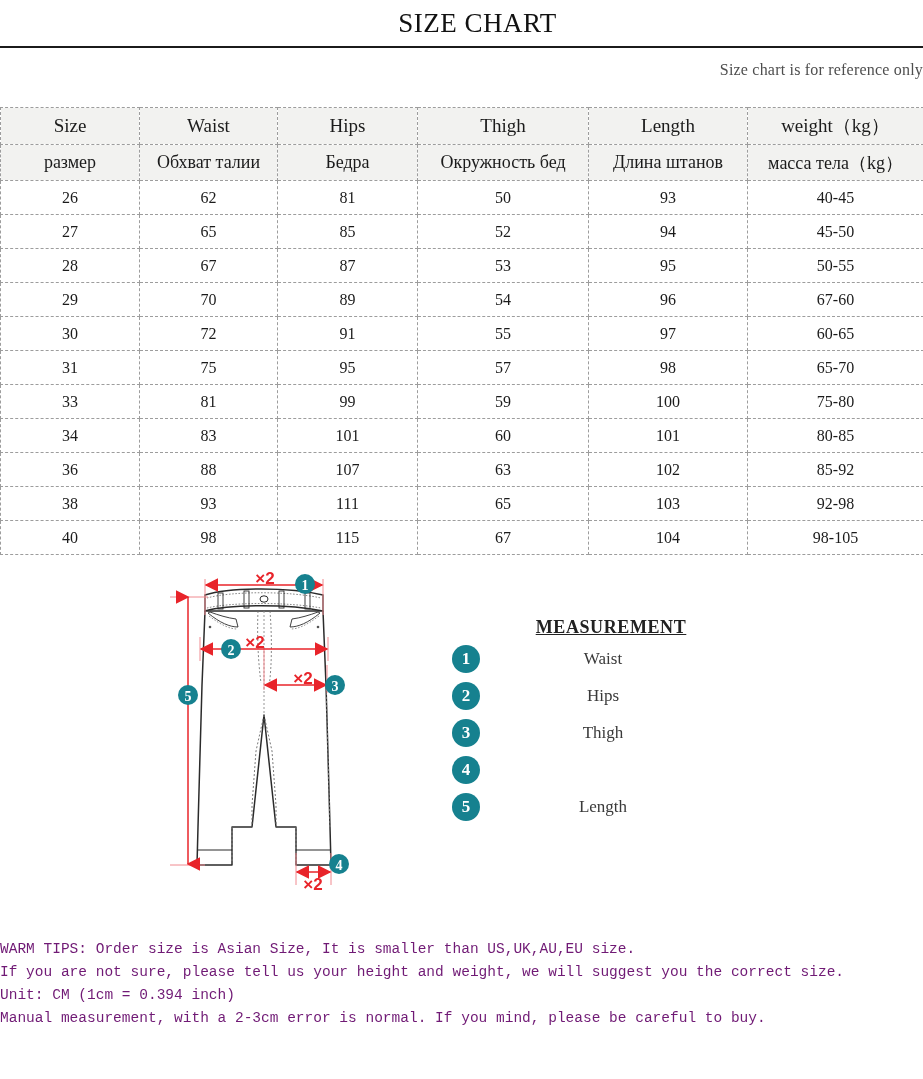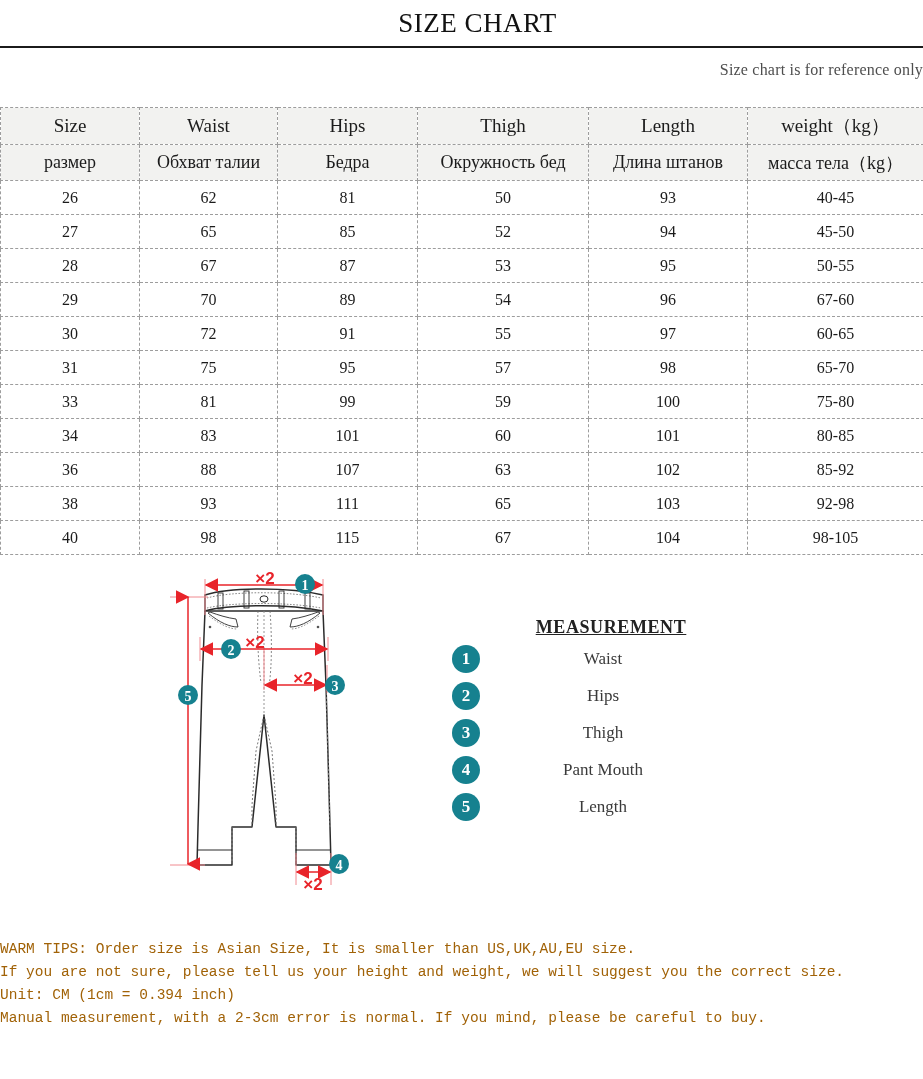--- a/index.html
+++ b/index.html
@@ -142,21 +142,21 @@
 
   
   .tips {
     position: absolute;
     left: 0px;
     top: 938px;
     width: 839px;
     font-family: "Liberation Mono", monospace;
     font-size: 14.5px;
     line-height: 23px;
-    color: #a16207;
+    color: #701a75;
     letter-spacing: 0px;
   }
   .tips div { white-space: nowrap; }
 </style>
 </head>
 <body>
 
 <div class="title-block">
   <div class="chart-title">SIZE CHART</div>
   <hr class="title-rule">
@@ -407,21 +407,20 @@
     <div class="legend-row">
       <div class="legend-badge">2</div>
       <div class="legend-label">Hips</div>
     </div>
     <div class="legend-row">
       <div class="legend-badge">3</div>
       <div class="legend-label">Thigh</div>
     </div>
     <div class="legend-row">
       <div class="legend-badge">4</div>
-      <div class="legend-label">Pant Mouth</div>
     </div>
     <div class="legend-row">
       <div class="legend-badge">5</div>
       <div class="legend-label">Length</div>
     </div>
   </div>
 </div>
 
 <div class="tips">
   <div>WARM TIPS: Order size is Asian Size, It is smaller than US,UK,AU,EU size.</div>

